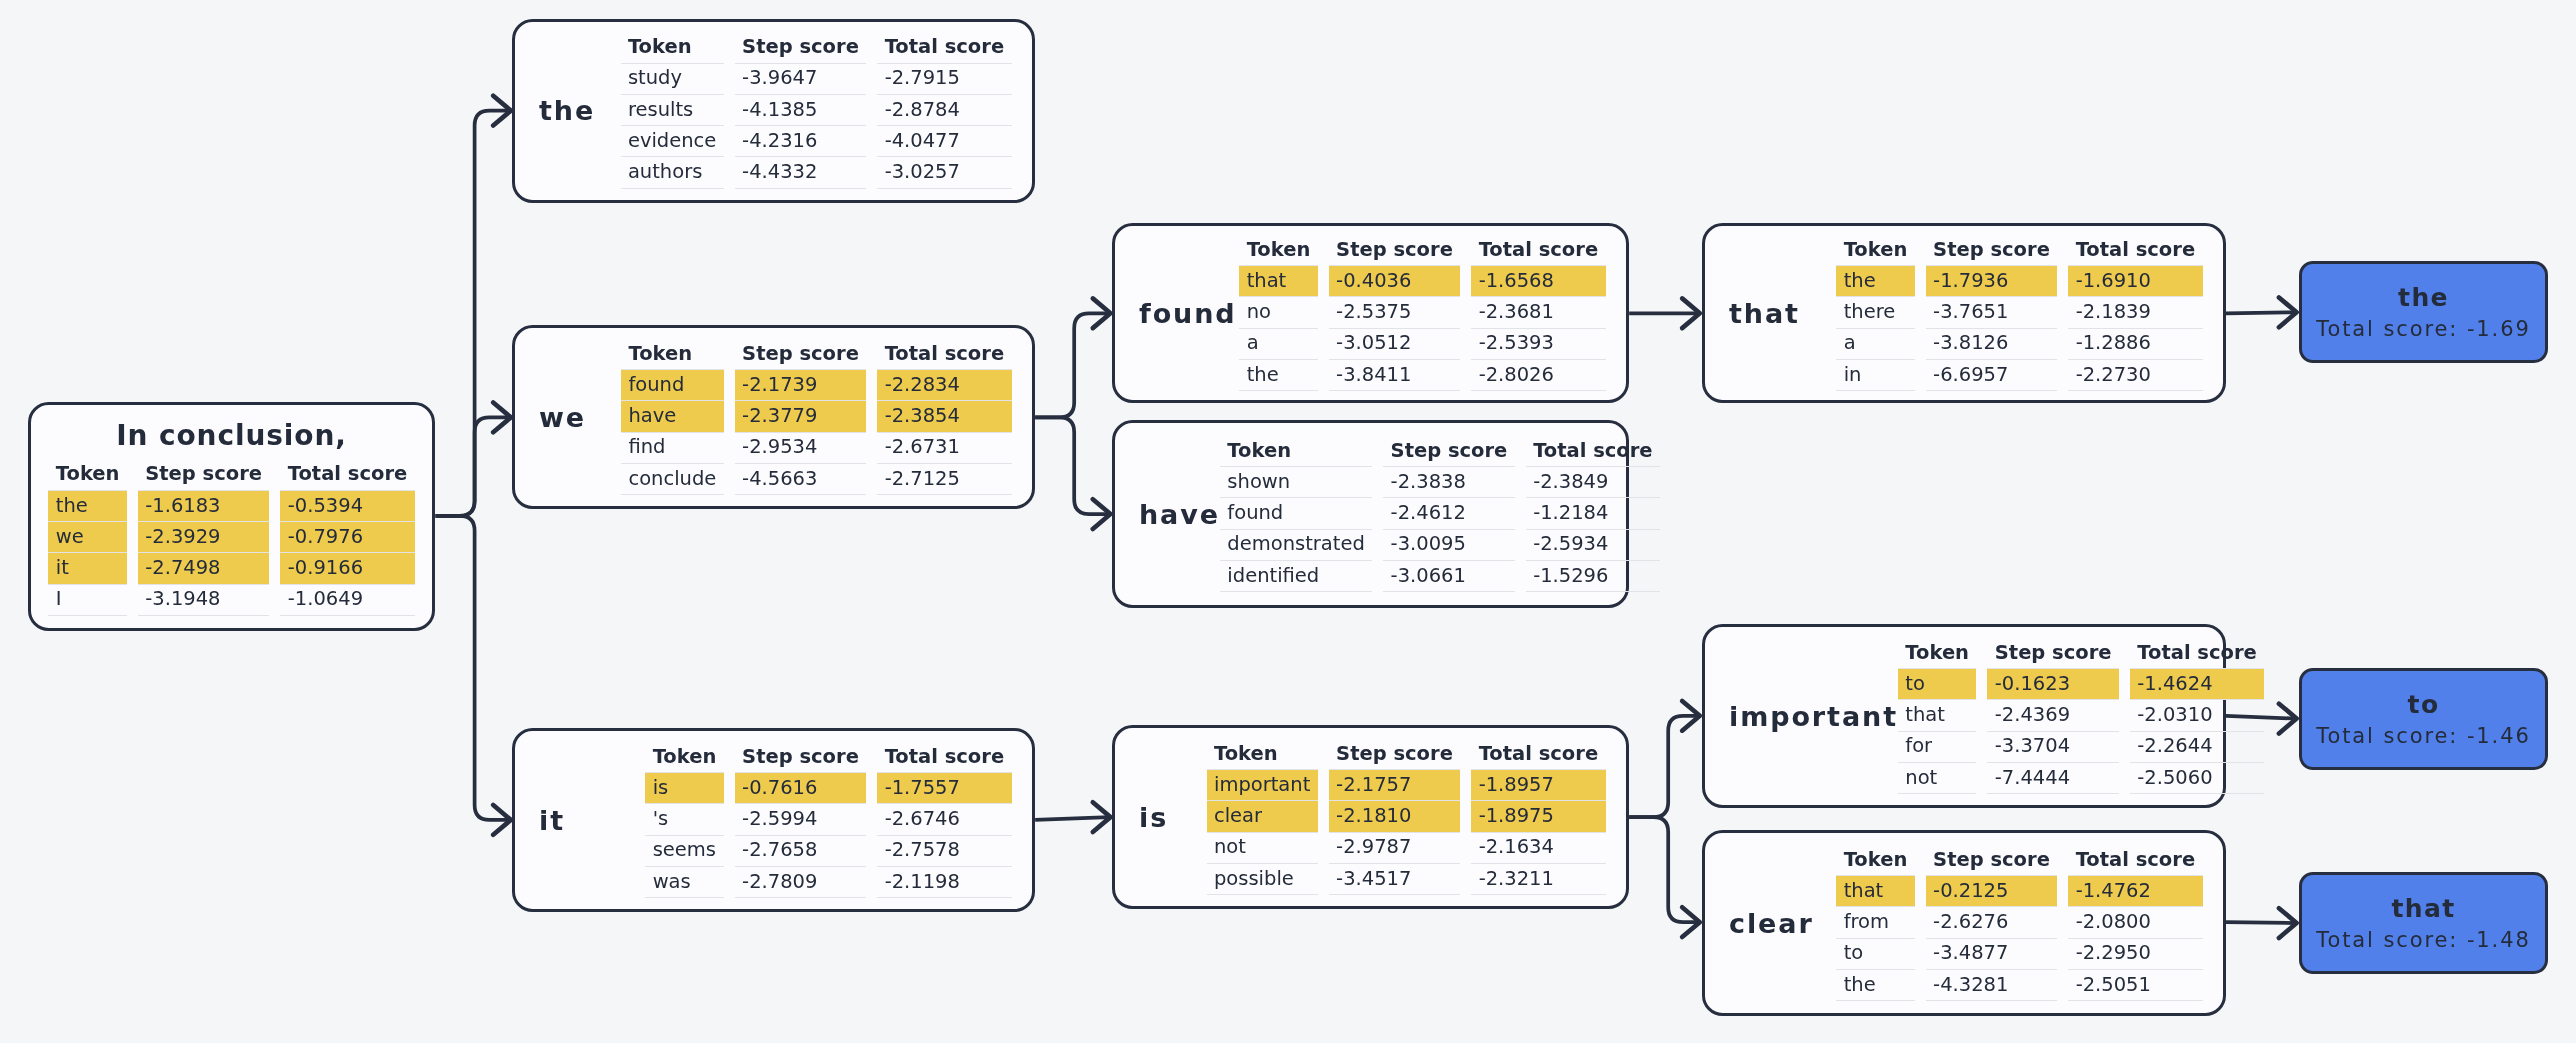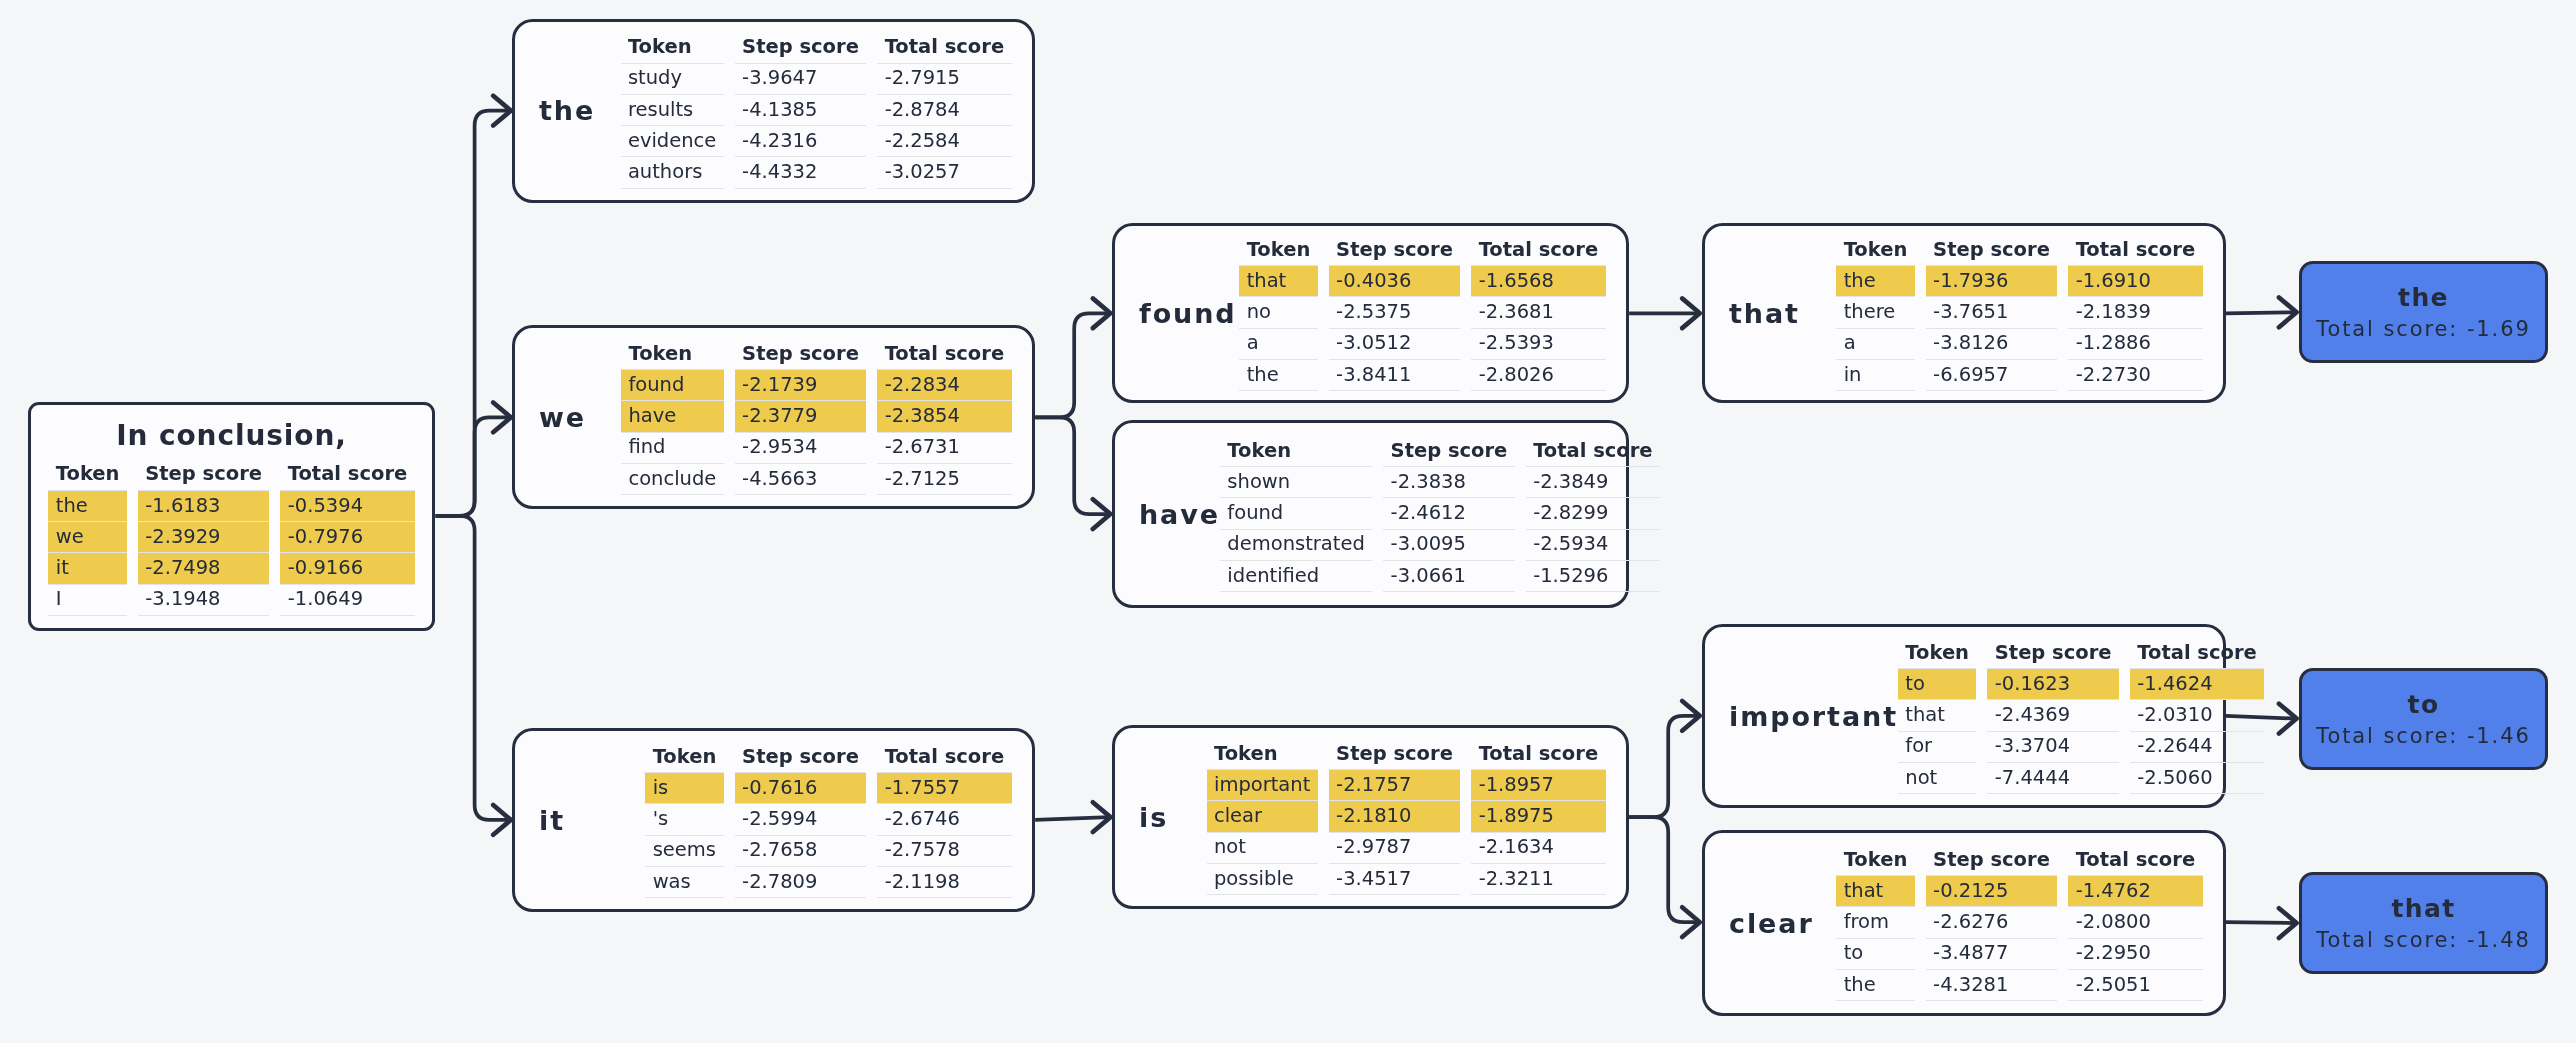--- a/index.html
+++ b/index.html
@@ -54,21 +54,21 @@
       <polyline points="1175,863 1194,879 1175,895" fill="none" stroke="#272e3f" stroke-width="5" stroke-linecap="round" stroke-linejoin="round"></polyline>
       <path d="M1752 879 L1778 879 Q1794 879 1794 863 L1794 786 Q1794 770 1810 770 L1827 770" fill="none" stroke="#272e3f" stroke-width="4"></path>
       <polyline points="1809,754 1828,770 1809,786" fill="none" stroke="#272e3f" stroke-width="5" stroke-linecap="round" stroke-linejoin="round"></polyline>
       <path d="M1752 879 L1778 879 Q1794 879 1794 895 L1794 976 Q1794 992 1810 992 L1827 992" fill="none" stroke="#272e3f" stroke-width="4"></path>
       <polyline points="1809,976 1828,992 1809,1008" fill="none" stroke="#272e3f" stroke-width="5" stroke-linecap="round" stroke-linejoin="round"></polyline>
       <path d="M2394 770 L2469 773" fill="none" stroke="#272e3f" stroke-width="4"></path>
       <polyline points="2451,757 2470,773 2451,789" fill="none" stroke="#272e3f" stroke-width="5" stroke-linecap="round" stroke-linejoin="round"></polyline>
       <path d="M2394 992 L2469 993" fill="none" stroke="#272e3f" stroke-width="4"></path>
       <polyline points="2451,977 2470,993 2451,1009" fill="none" stroke="#272e3f" stroke-width="5" stroke-linecap="round" stroke-linejoin="round"></polyline>
     </svg>
-<div class="node root" style="left: 28px; top: 402px; width: 407px; height: 229px; border-radius: 11px;">
+<div class="node root" style="left: 28px; top: 402px; width: 407px; height: 229px;">
       <div class="prompt-title">In conclusion,</div>
       <div class="score-table">
         <div class="cell head">Token</div>
         <div class="cell head">Step score</div>
         <div class="cell head">Total score</div>
         <div class="cell hl">the</div>
         <div class="cell hl">-1.6183</div>
         <div class="cell hl">-0.5394</div>
         <div class="cell hl">we</div>
         <div class="cell hl">-2.3929</div>
@@ -88,21 +88,21 @@
         <div class="cell head">Step score</div>
         <div class="cell head">Total score</div>
         <div class="cell">study</div>
         <div class="cell">-3.9647</div>
         <div class="cell">-2.7915</div>
         <div class="cell">results</div>
         <div class="cell">-4.1385</div>
         <div class="cell">-2.8784</div>
         <div class="cell">evidence</div>
         <div class="cell">-4.2316</div>
-        <div class="cell">-2.2584</div>
+        <div class="cell">-4.0477</div>
         <div class="cell">authors</div>
         <div class="cell">-4.4332</div>
         <div class="cell">-3.0257</div>
       </div>
     </div>
     <div class="node branch" style="left: 512px; top: 325px; width: 523px; height: 184px;">
       <div class="node-label">we</div>
       <div class="score-table">
         <div class="cell head">Token</div>
         <div class="cell head">Step score</div>
@@ -165,21 +165,21 @@
       <div class="node-label">have</div>
       <div class="score-table">
         <div class="cell head">Token</div>
         <div class="cell head">Step score</div>
         <div class="cell head">Total score</div>
         <div class="cell">shown</div>
         <div class="cell">-2.3838</div>
         <div class="cell">-2.3849</div>
         <div class="cell">found</div>
         <div class="cell">-2.4612</div>
-        <div class="cell">-2.8299</div>
+        <div class="cell">-1.2184</div>
         <div class="cell">demonstrated</div>
         <div class="cell">-3.0095</div>
         <div class="cell">-2.5934</div>
         <div class="cell">identified</div>
         <div class="cell">-3.0661</div>
         <div class="cell">-1.5296</div>
       </div>
     </div>
     <div class="node branch" style="left: 1112px; top: 725px; width: 517px; height: 184px;">
       <div class="node-label">is</div>

